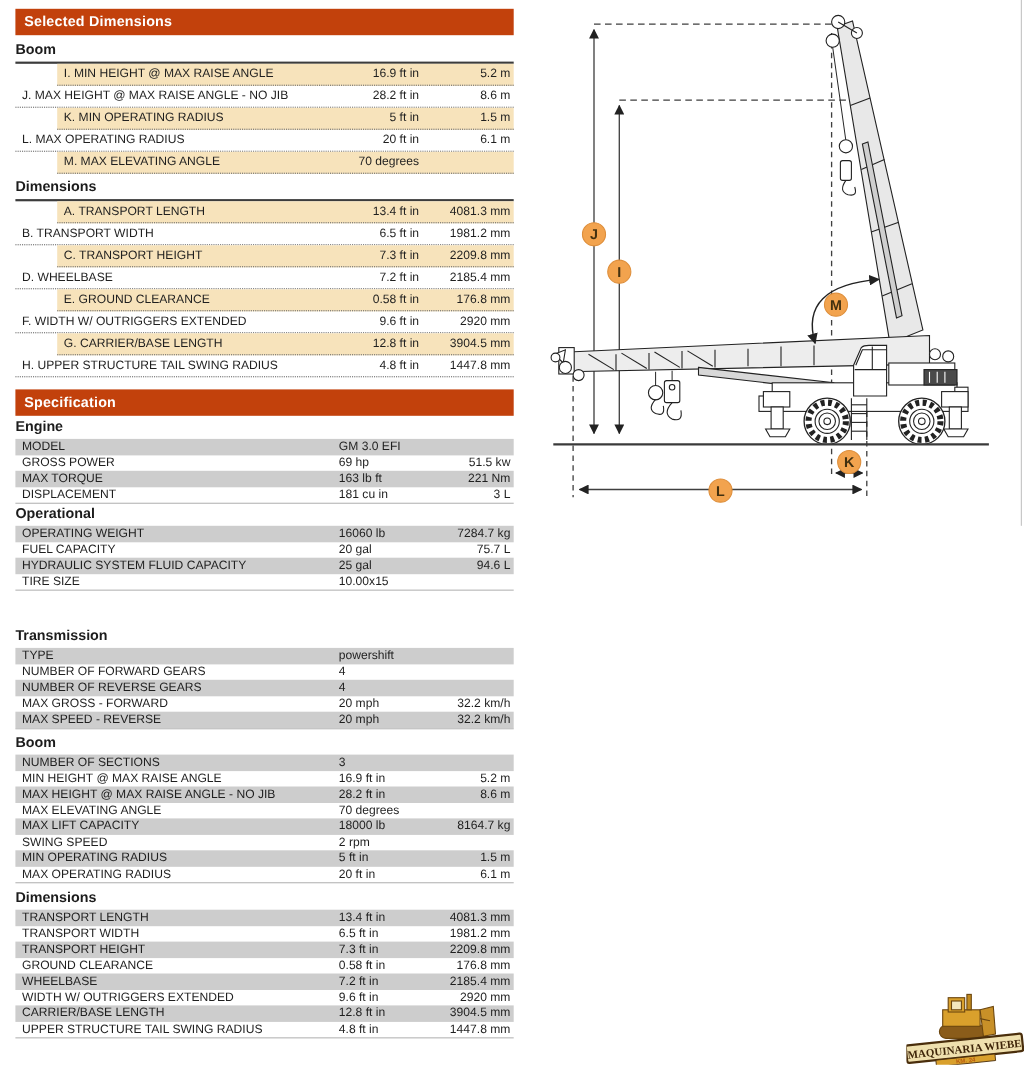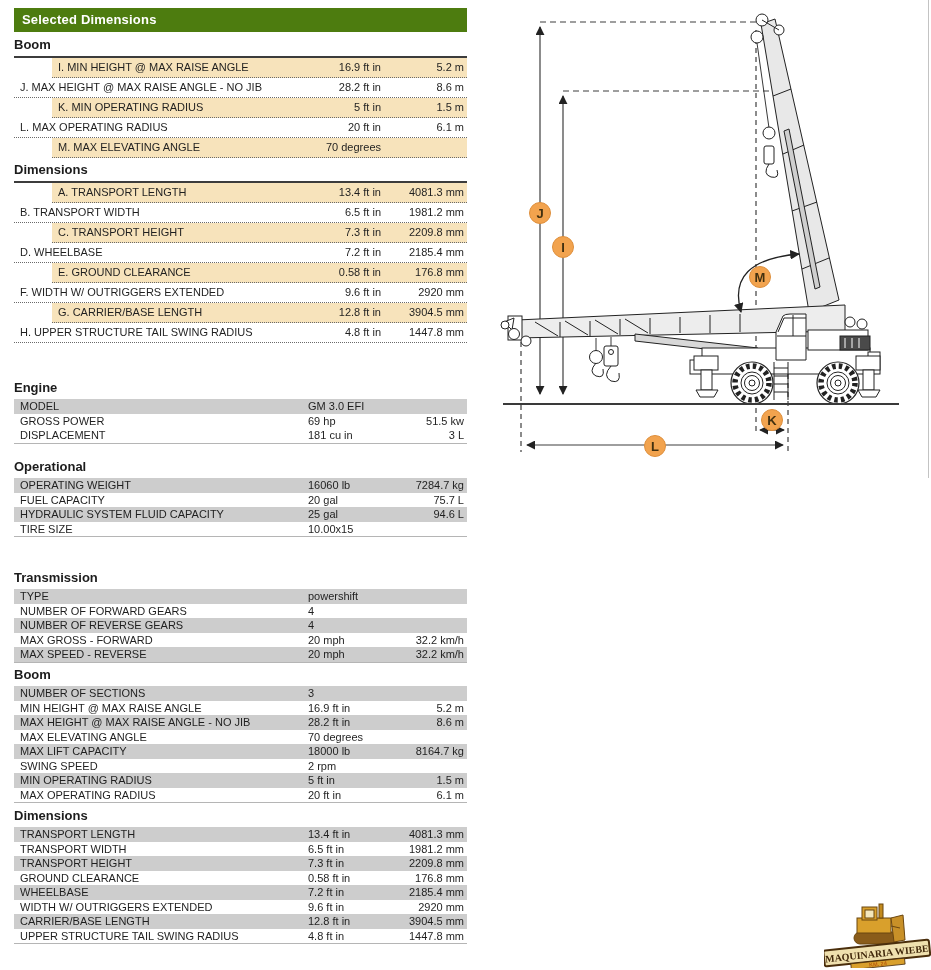--- a/index.html
+++ b/index.html
@@ -1,21 +1,21 @@
 <!DOCTYPE html>
 <html><head>
 <meta charset="utf-8">
 <style>
   html,body{margin:0;padding:0;}
   body{width:931px;height:970px;background:#fff;font-family:"Liberation Sans",sans-serif;
        -webkit-font-smoothing:antialiased;}
   #page{position:relative;width:931px;height:970px;overflow:hidden;background:#fff;}
 
   
-  .hdr-bar{position:absolute;left:14px;width:445px;height:24px;background:#4d7c0f;color:#fff;
+  .hdr-bar{position:absolute;left:14px;width:445px;height:24px;background:#c2410c;color:#fff;
            font-size:13px;font-weight:bold;line-height:24px;padding-left:8px;letter-spacing:.2px;}
   #hdr-selected{top:8px;}
   #hdr-spec{top:354px;}
 
   
   .panel-section{position:absolute;left:14px;width:453px;}
   .section-title{font-size:13px;font-weight:bold;color:#1c1c1c;height:20px;line-height:18px;}
   .sel .section-title{border-bottom:2px solid #3c3c3c;}
   .trow{position:relative;font-size:11px;color:#1f1f1f;}
   .sel .trow{height:19px;line-height:19px;border-bottom:1px dotted #6a6a6a;}
@@ -47,20 +47,21 @@
 
   
   #logo{position:absolute;left:824px;top:898px;width:107px;height:70px;z-index:50;}
 </style>
 </head>
 <body>
 
 <div id="page">
 
   <div class="hdr-bar" id="hdr-selected">Selected Dimensions</div>
+  <div class="hdr-bar" id="hdr-spec">Specification</div>
 
   <div class="panel-section sel" id="sel-sec-0">
       <div class="section-title">Boom</div>
       <div class="rows">
         <div class="trow odd">
           <span class="lbl">I. MIN HEIGHT @ MAX RAISE ANGLE</span>
           <span class="v1">16.9 ft in</span>
           <span class="v2">5.2 m</span>
         </div>
         <div class="trow even">
@@ -135,20 +136,25 @@
       <div class="rows">
         <div class="trow odd">
           <span class="lbl">MODEL</span>
           <span class="v1">GM 3.0 EFI</span>
           <span class="v2"></span>
         </div>
         <div class="trow even">
           <span class="lbl">GROSS POWER</span>
           <span class="v1">69 hp</span>
           <span class="v2">51.5 kw</span>
+        </div>
+        <div class="trow odd">
+          <span class="lbl">MAX TORQUE</span>
+          <span class="v1">163 lb ft</span>
+          <span class="v2">221 Nm</span>
         </div>
         <div class="trow even">
           <span class="lbl">DISPLACEMENT</span>
           <span class="v1">181 cu in</span>
           <span class="v2">3 L</span>
         </div>
       </div>
     </div>
   <div class="panel-section spec" id="spec-sec-1">
       <div class="section-title">Operational</div>

